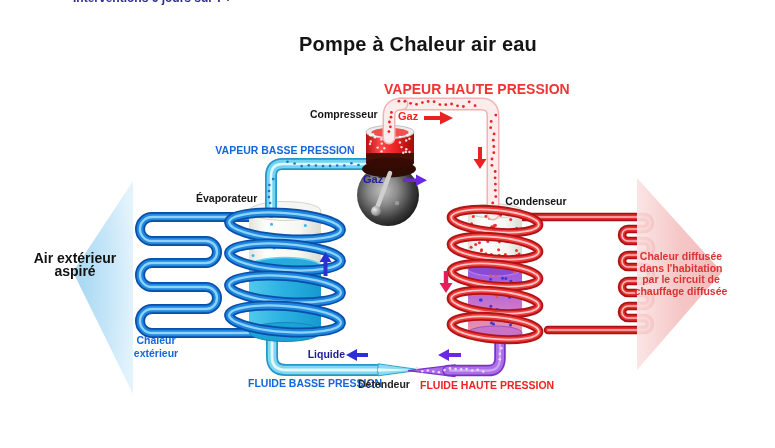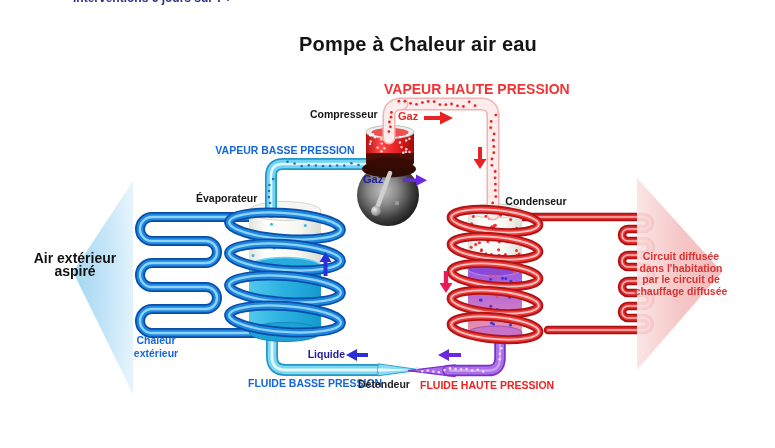--- a/index.html
+++ b/index.html
@@ -413,21 +413,21 @@
 <div class="lbl" id="condenseur">Condenseur</div>
 <div class="lbl center" id="air-exterieur">
   <div>Air extérieur</div>
   <div>aspiré</div>
 </div>
 <div class="lbl center" id="circuit-exterieur">
   <div>Chaleur</div>
   <div>extérieur</div>
 </div>
 <div class="lbl center" id="chaleur">
-  <div>Circuit diffusée</div>
+  <div>Chaleur diffusée</div>
   <div>dans l'habitation</div>
   <div>par le circuit de</div>
   <div>chauffage diffusée</div>
 </div>
 <div class="lbl" id="liquide">Liquide</div>
 <div class="lbl" id="fluide-basse">FLUIDE BASSE PRESSION</div>
 <div class="lbl" id="detendeur">Détendeur</div>
 <div class="lbl" id="fluide-haute">FLUIDE HAUTE PRESSION</div>
 
 </body></html>

